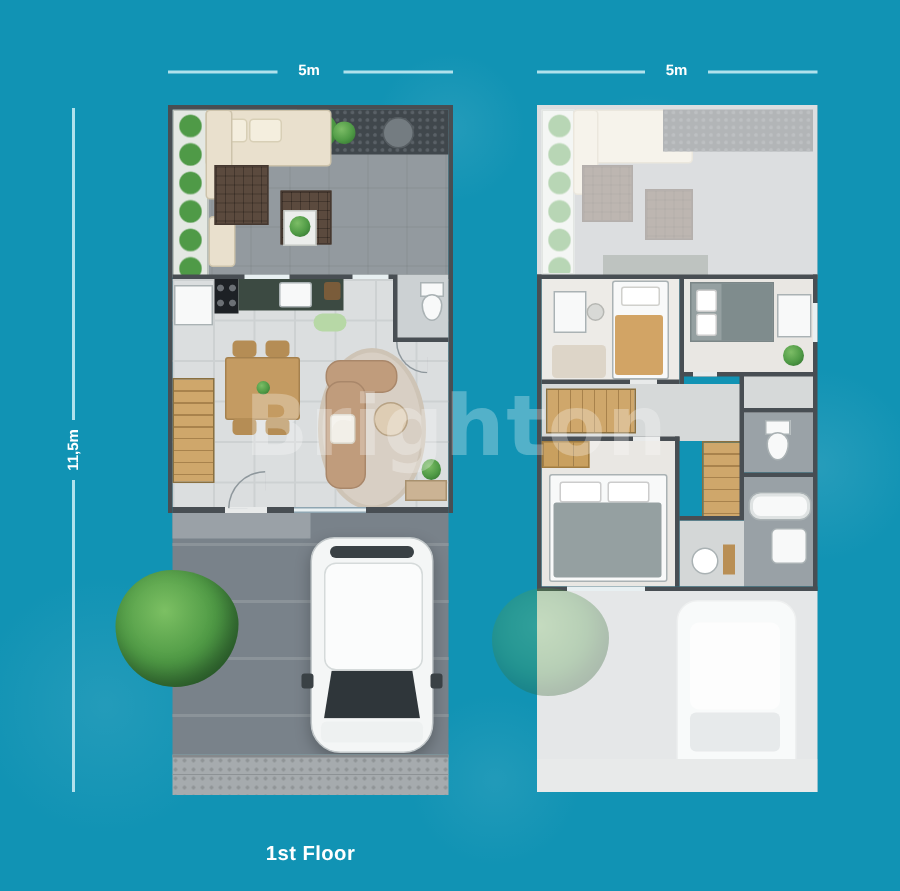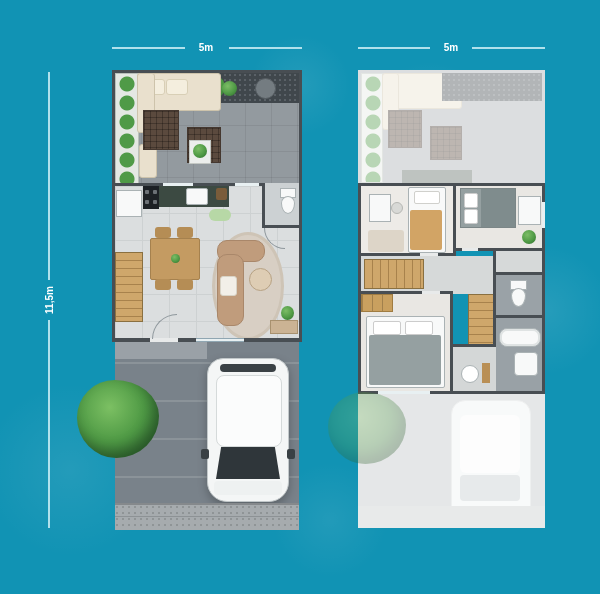--- a/index.html
+++ b/index.html
@@ -53,20 +53,21 @@
   #watermark{position:absolute;left:163px;top:252px;z-index:5;font-family:"DejaVu Sans",sans-serif;
     font-size:56px;font-weight:700;color:var(--watermark,#ffffff);opacity:.28;letter-spacing:1px;pointer-events:none;}
   .door-arc{position:absolute;border:1px solid #8e979c;background:transparent;}
   .win{position:absolute;background:#e8f0f2;}
 </style>
 </head>
 <body>
 
 <div id="scene">
 
+  <div id="watermark">Brighton</div>
 
   <div class="abs" style="left:112px;top:41px;width:190px;height:14px;z-index:4">
     <div class="dim-line" style="left:0;top:6px;width:73px;height:2px"></div>
     <div class="dim-text" style="left:73px;top:1px;width:42px">5m</div>
     <div class="dim-line" style="left:117px;top:6px;width:73px;height:2px"></div>
   </div>
 
   <div class="abs" style="left:358px;top:41px;width:187px;height:14px;z-index:4">
     <div class="dim-line" style="left:0;top:6px;width:72px;height:2px"></div>
     <div class="dim-text" style="left:72px;top:1px;width:42px">5m</div>
@@ -256,14 +257,15 @@
         <div class="abs" style="left:8px;top:14px;width:60px;height:58px;background:#fafbfb;border-radius:6px"></div>
         <div class="abs" style="left:8px;top:74px;width:60px;height:26px;background:#c9d0d2;border-radius:4px"></div>
       </div>
       <div class="abs" style="left:0;top:112px;width:187px;height:22px;background:#cdd0d1"></div>
       <div class="ghost-overlay" style="background:rgba(255,255,255,.55)"></div>
     </div>
   </div>
 
   <div class="tree" style="left:328px;top:392px;width:78px;height:72px;opacity:.3"></div>
 
+  <div class="floor-label" style="left:112px;top:561px;width:190px">1st Floor</div>
 
 </div>
 
 </body></html>

